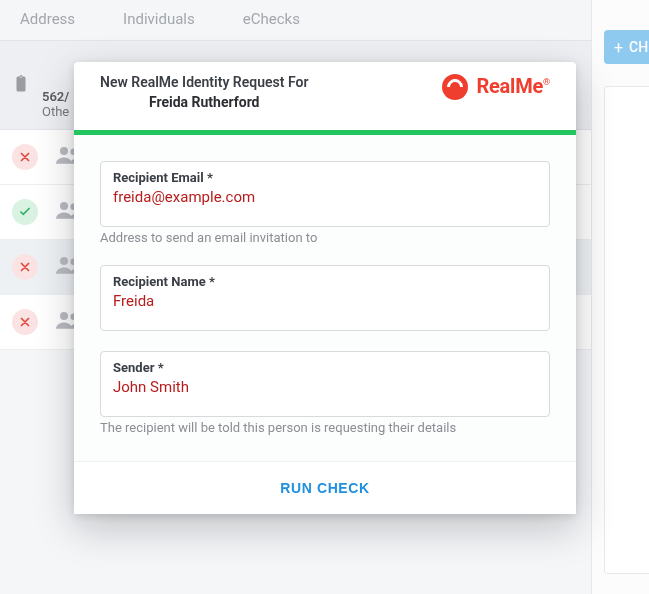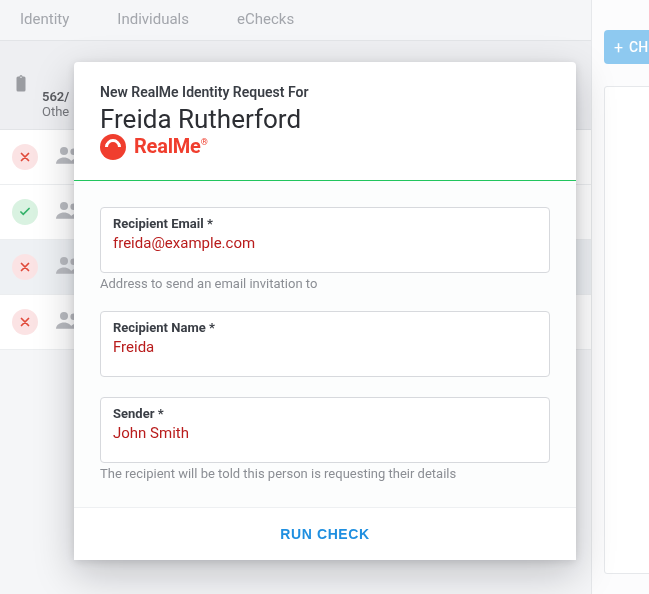--- a/index.html
+++ b/index.html
@@ -95,37 +95,37 @@
       left: 74px;
       top: 62px;
       width: 502px;
       background: #fff;
       border-radius: 4px;
       box-shadow: 0 14px 40px rgba(10,10,20,0.22), 0 2px 8px rgba(10,10,20,0.12);
       display: flex;
       flex-direction: column;
     }
     .modal-header {
-      padding: 22px 26px 20px;
+      padding: 12px 26px 20px;
       display: flex;
       justify-content: space-between;
       align-items: flex-start;
-      border-bottom: 1px solid #22c55e;
-      flex-direction: column;
+      border-bottom: 5px solid #22c55e;
     }
     .modal-header .subtitle {
       font-size: 14px;
       color: #3a3e45;
       font-weight: 600;
       margin-bottom: 4px;
     }
     .modal-header .person {
-      font-size: 26px;
+      font-size: 14px;
       color: #2c2e33;
-      font-weight: 400;
+      font-weight: 700;
+      text-align: center;
     }
     .brand {
       display: flex;
       gap: 8px;
     }
     .brand .logo {
       width: 26px; height: 26px;
       background: #f03e2e;
       border-radius: 50%;
       position: relative;
@@ -195,21 +195,21 @@
       letter-spacing: 0.6px;
       cursor: pointer;
     }
     .modal-footer .cancel { color: #3a3e45; }
     .modal-footer .run { color: #1f8fe0; }
   </style>
 </head>
 <body>
 
 <div class="bg-tabs">
-  <span>Identity</span>
+  <span>Address</span>
   <span>Individuals</span>
   <span>eChecks</span>
 </div>
 
 <div class="bg-bar">
   <span class="clip-icon">
     <svg viewBox="0 0 24 24">
         <path d="M16 2h-2a2 2 0 0 0-4 0H8a2 2 0 0 0-2 2v16a2 2 0 0 0 2 2h8a2 2 0 0 0 2-2V4a2 2 0 0 0-2-2zm-4 0a1 1 0 1 1-1 1 1 1 0 0 1 1-1z"></path>
       </svg>
   </span>

